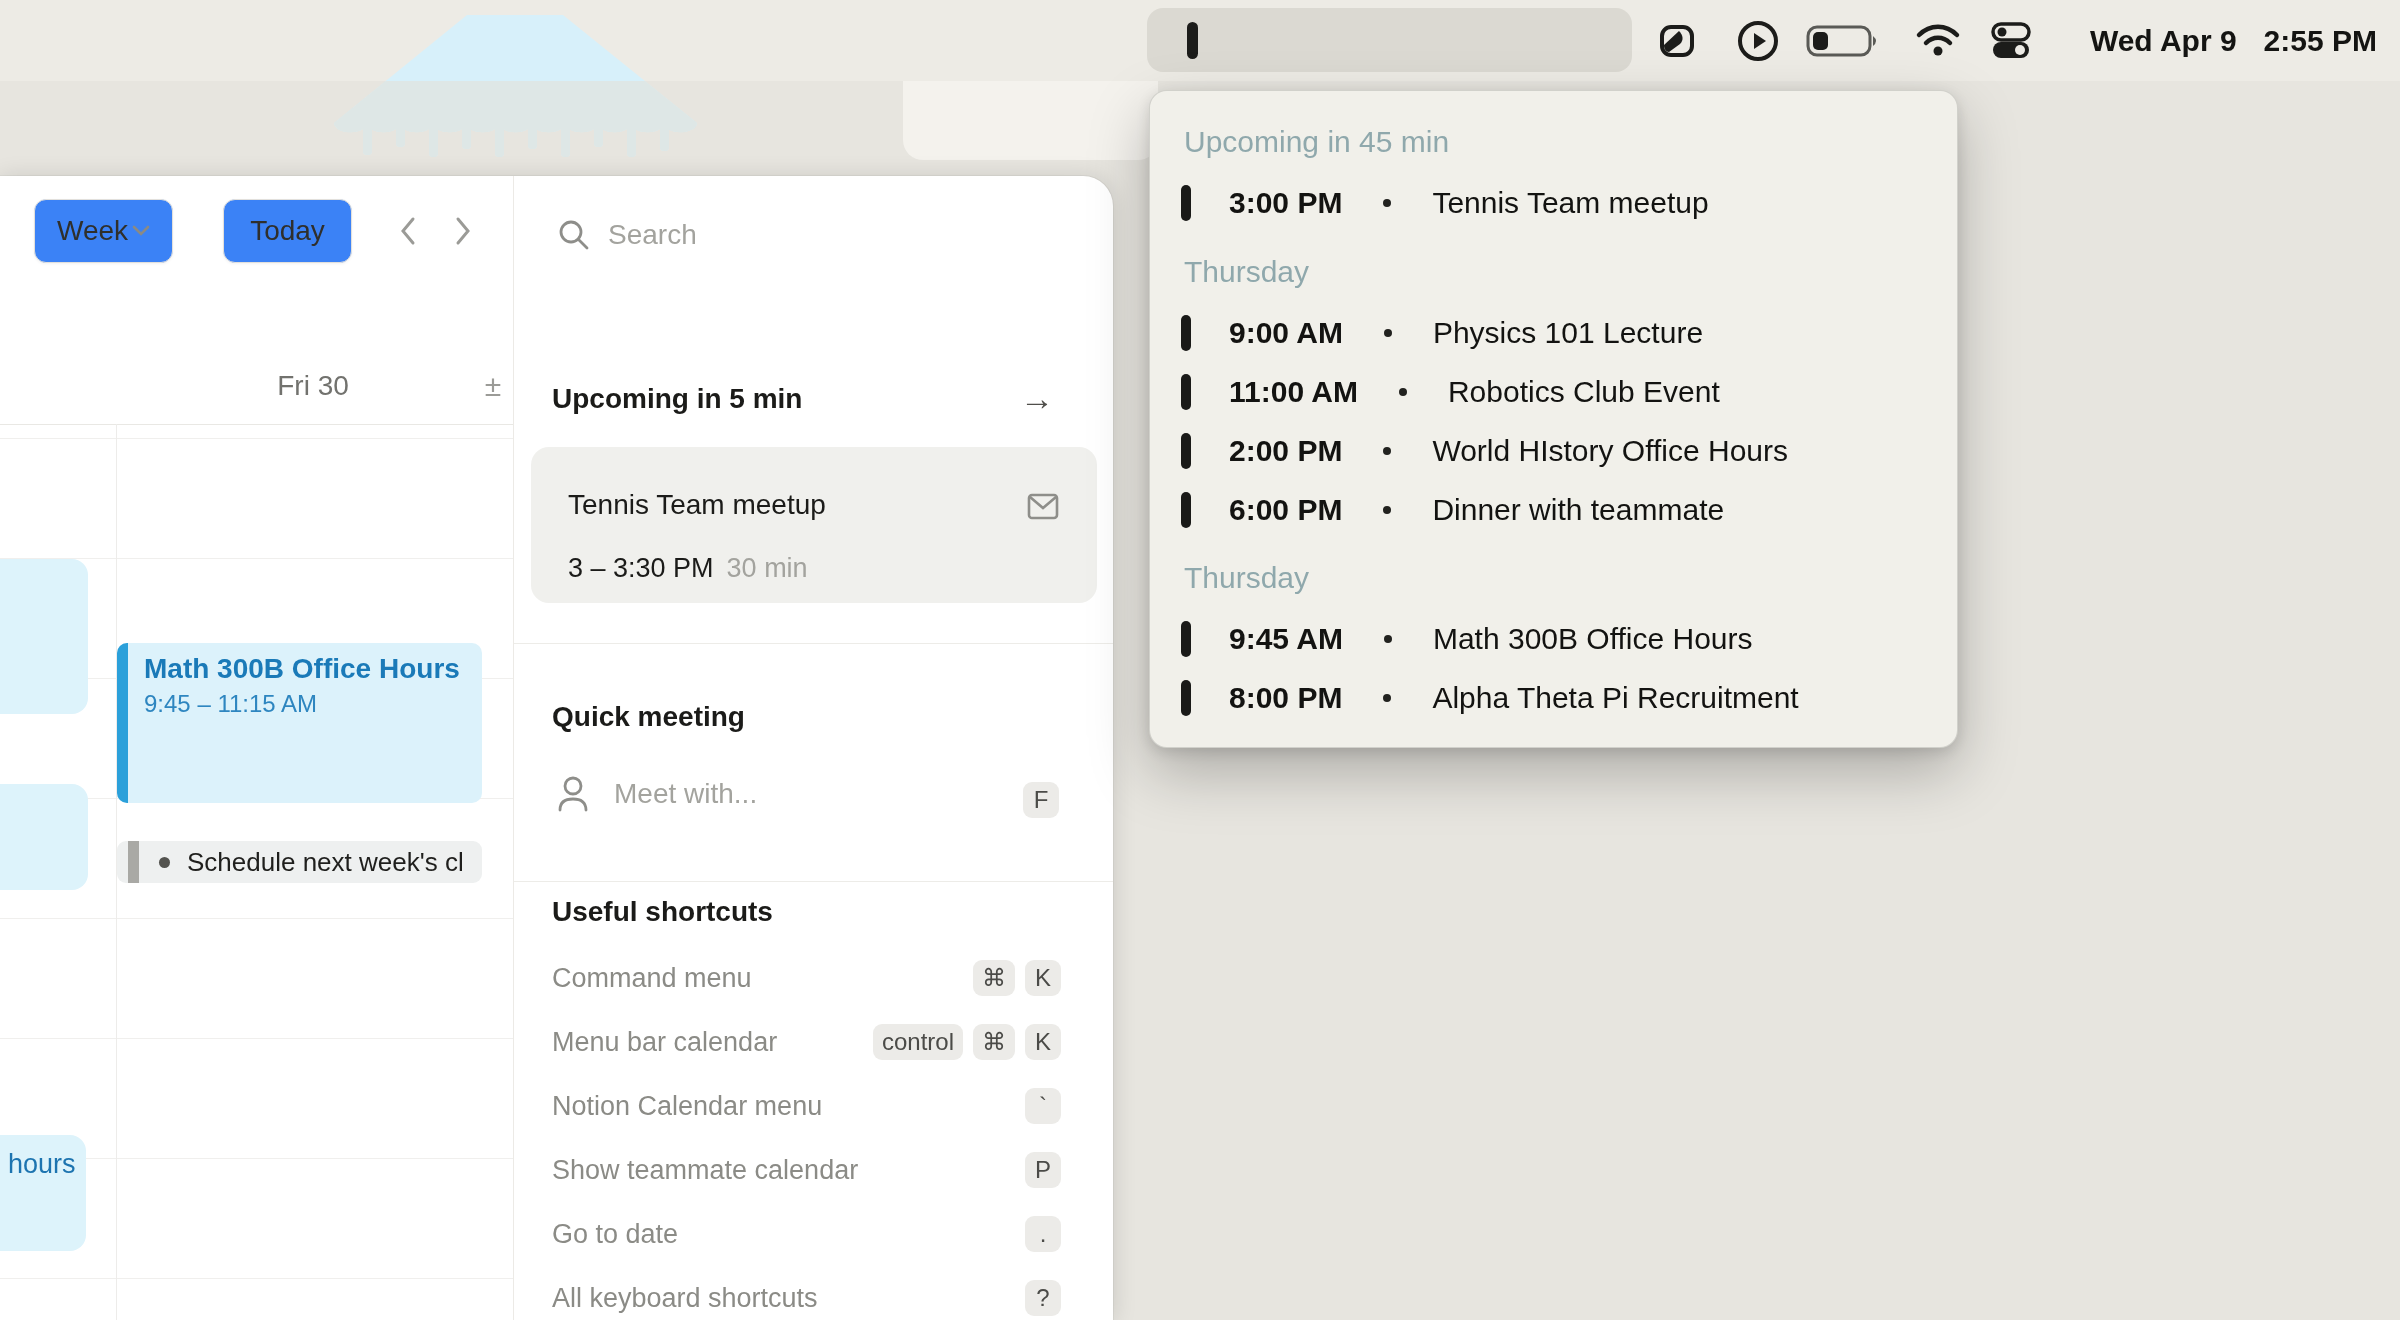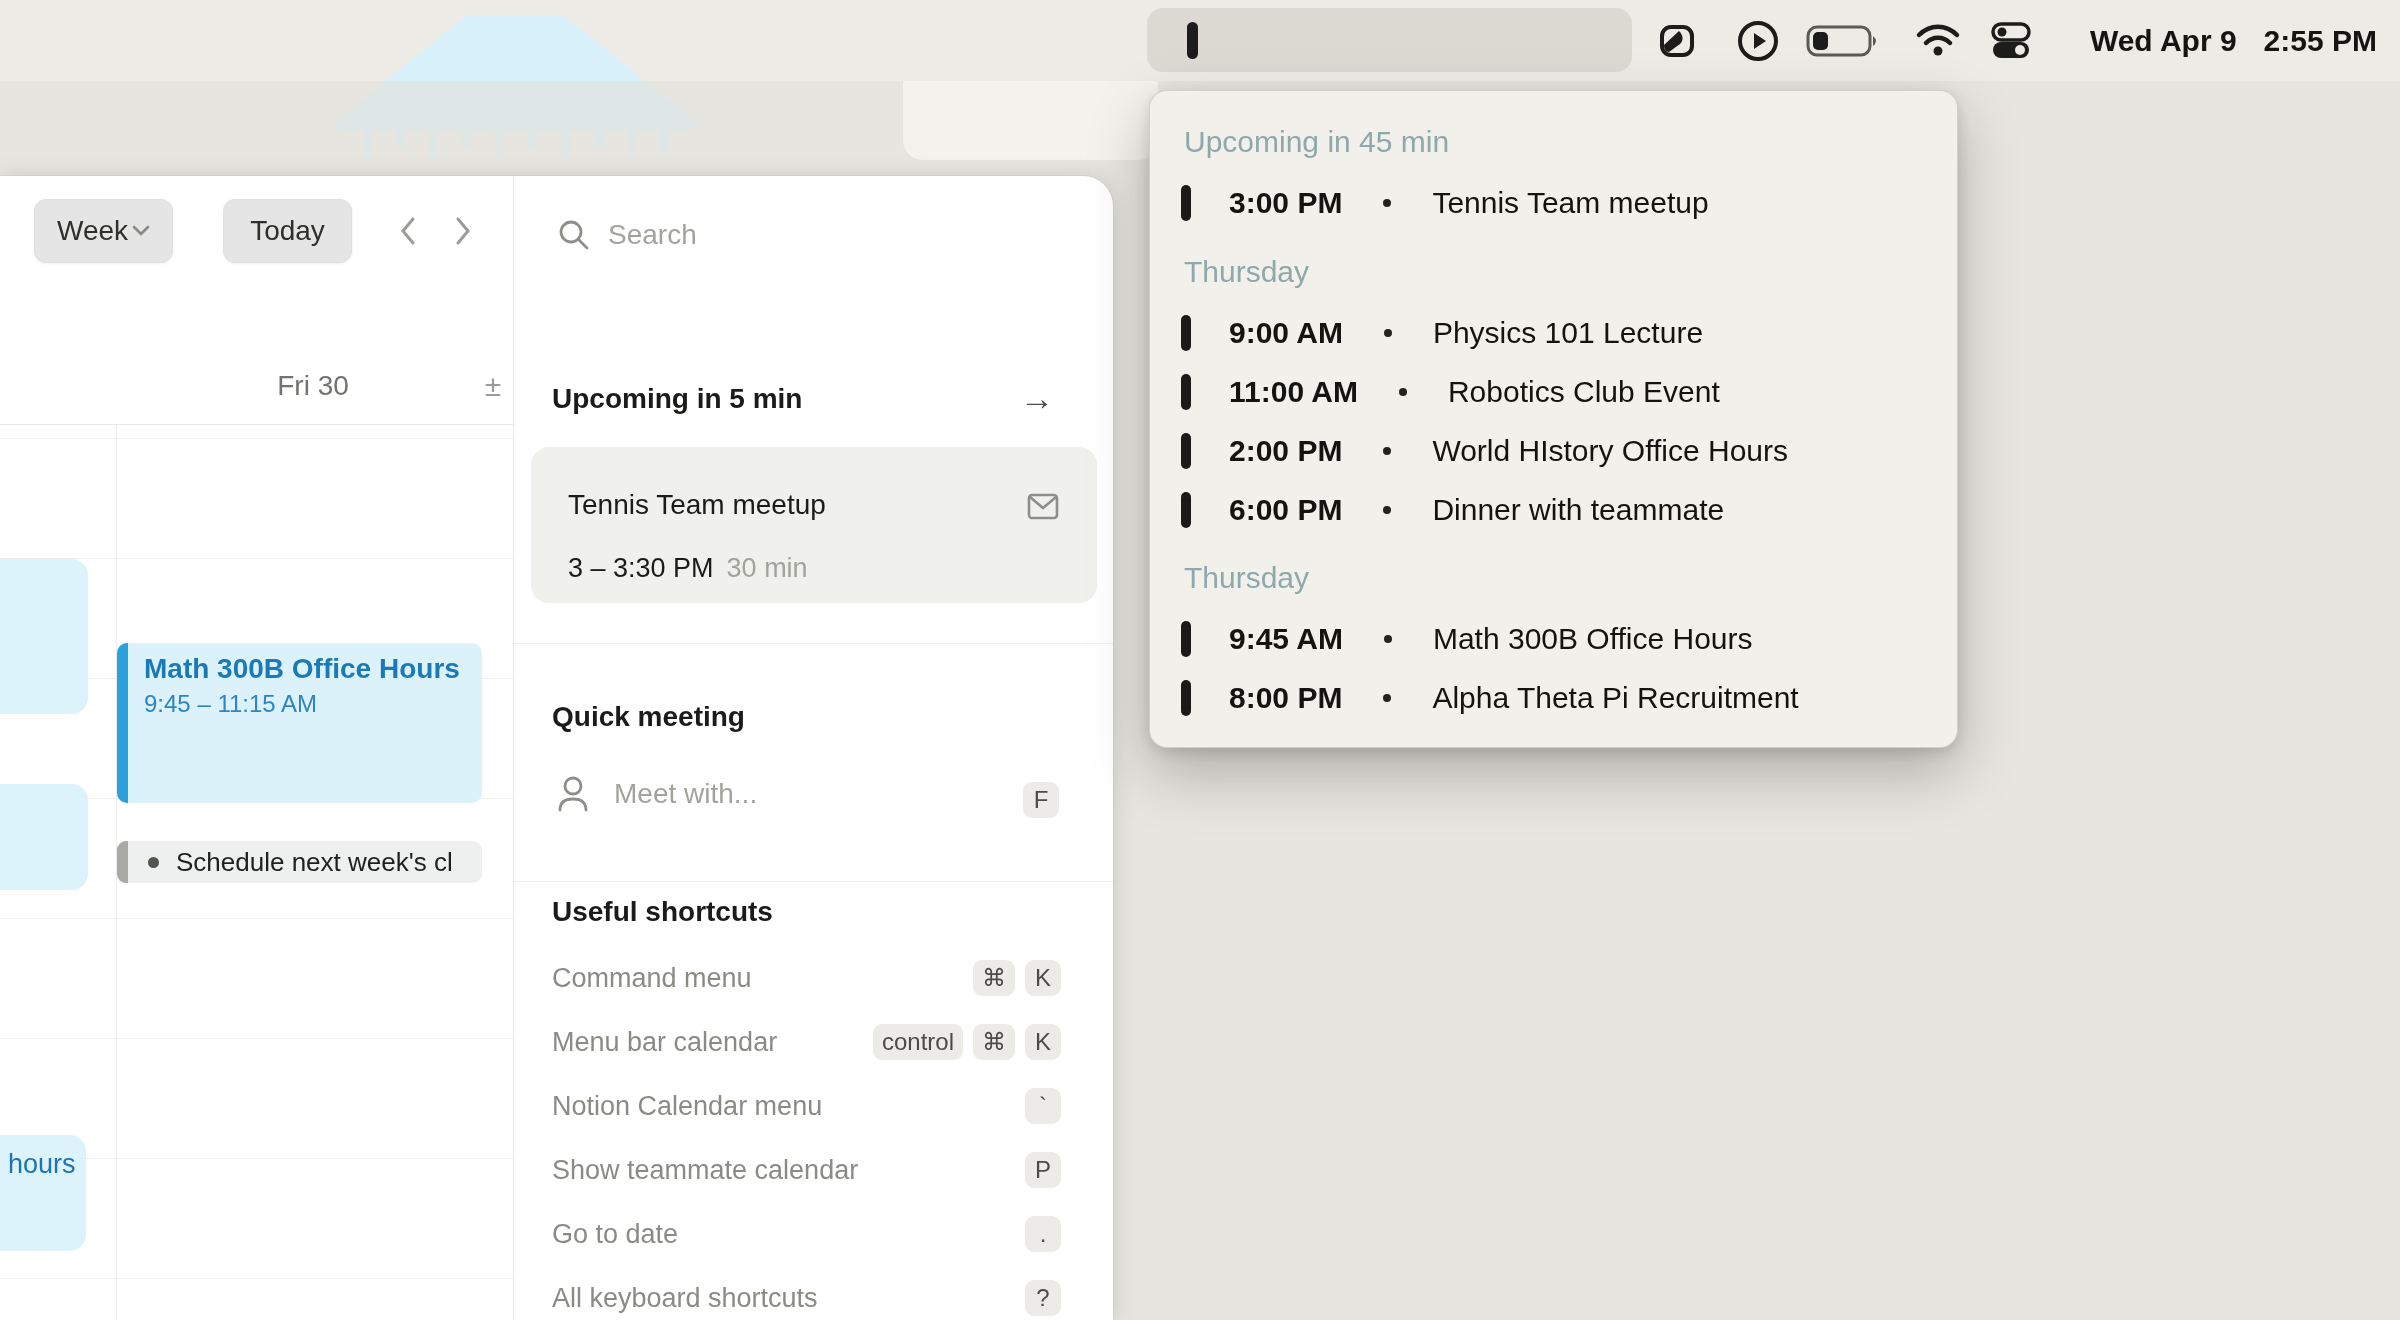--- a/index.html
+++ b/index.html
@@ -31,40 +31,40 @@
   .dd-row{position:absolute;left:31px;height:44px;display:flex;align-items:center;white-space:nowrap;cursor:default;gap:24px;}
   .dd-bar{width:10px;height:36px;border-radius:5px;background:#1a1a18;margin-right:14px;}
   .dd-time{font-size:30px;font-weight:700;color:#131311;}
   .dd-dot{width:8px;height:8px;border-radius:50%;background:#22221f;margin:0 17px;}
   .dd-title{font-size:30px;font-weight:400;color:#131311;}
 
   
   .window{position:absolute;left:0;top:176px;width:1113px;height:1144px;background:#ffffff;
           border-top-right-radius:30px;z-index:4;
           box-shadow:0 2px 24px rgba(0,0,0,.14),0 0 0 1px rgba(0,0,0,.04);}
-  .btn{position:absolute;height:64px;border:1px solid #e2e0dc;background:#e5e5e5;border-radius:12px;
+  .btn{position:absolute;height:64px;border:1px solid #e2e0dc;background:#3b82f6;border-radius:12px;
        display:flex;align-items:center;justify-content:center;gap:4px;font-size:28px;font-weight:500;
        color:#2f2f2c;box-shadow:0 1px 3px rgba(0,0,0,.05);cursor:default;}
   .navchev{position:absolute;top:40px;width:24px;height:30px;cursor:default;}
   .dayheader{position:absolute;left:116px;top:194px;width:394px;text-align:center;
              font-size:28px;color:#72726e;}
   .tzbtn{position:absolute;left:476px;top:192px;width:34px;height:36px;font-size:30px;color:#9b9b97;
          display:flex;align-items:center;justify-content:center;cursor:default;}
   .headrule{position:absolute;left:0;top:248px;width:513px;height:1px;background:#e9e8e4;}
   .vline{position:absolute;left:116px;top:248px;width:1px;bottom:0;background:#edecea;}
   .hourlines{position:absolute;left:0;top:262px;width:513px;bottom:0;
              background:repeating-linear-gradient(to bottom,#f0efed 0 1px,transparent 1px 120px);}
   .evt-ghost{position:absolute;left:-16px;width:104px;background:#ddf3fb;border-radius:16px;}
   .evt-main{position:absolute;left:117px;top:467px;width:365px;height:160px;background:#dcf2fb;
             border-radius:10px;overflow:hidden;cursor:default;}
   .evt-main .bar{position:absolute;left:0;top:0;width:11px;height:100%;background:#2ba0da;}
   .evt-main .t{margin:10px 0 0 27px;font-size:28px;font-weight:600;color:#1a7ab8;}
   .evt-main .tm{margin:5px 0 0 27px;font-size:24px;color:#2e86c0;}
   .evt-task{position:absolute;left:117px;top:665px;width:365px;height:42px;background:#eef0f0;
-            border-radius:9px;overflow:hidden;display:flex;align-items:center;cursor:default;}
+            border-radius:9px;overflow:hidden;display:flex;align-items:center;cursor:default;padding-left:11px;}
   .evt-task .bar{width:11px;height:100%;background:#a9a9a5;flex:0 0 auto;}
   .evt-task .dot{width:11px;height:11px;border-radius:50%;background:#53534f;margin-left:20px;flex:0 0 auto;}
   .evt-task .t{margin-left:17px;font-size:26px;color:#1f1f1d;white-space:nowrap;}
   .evt-hours{position:absolute;left:-16px;top:959px;width:102px;height:116px;background:#ddf3fb;
              border-radius:16px;overflow:hidden;cursor:default;}
   .evt-hours .t{margin:14px 0 0 24px;font-size:27px;font-weight:500;color:#1d74b0;}
 
   
   .sidebar{position:absolute;left:513px;top:0;width:600px;height:1144px;border-left:1px solid #eceae6;overflow:hidden;}
   .search-row{position:absolute;left:44px;top:42px;display:flex;align-items:center;gap:16px;}

